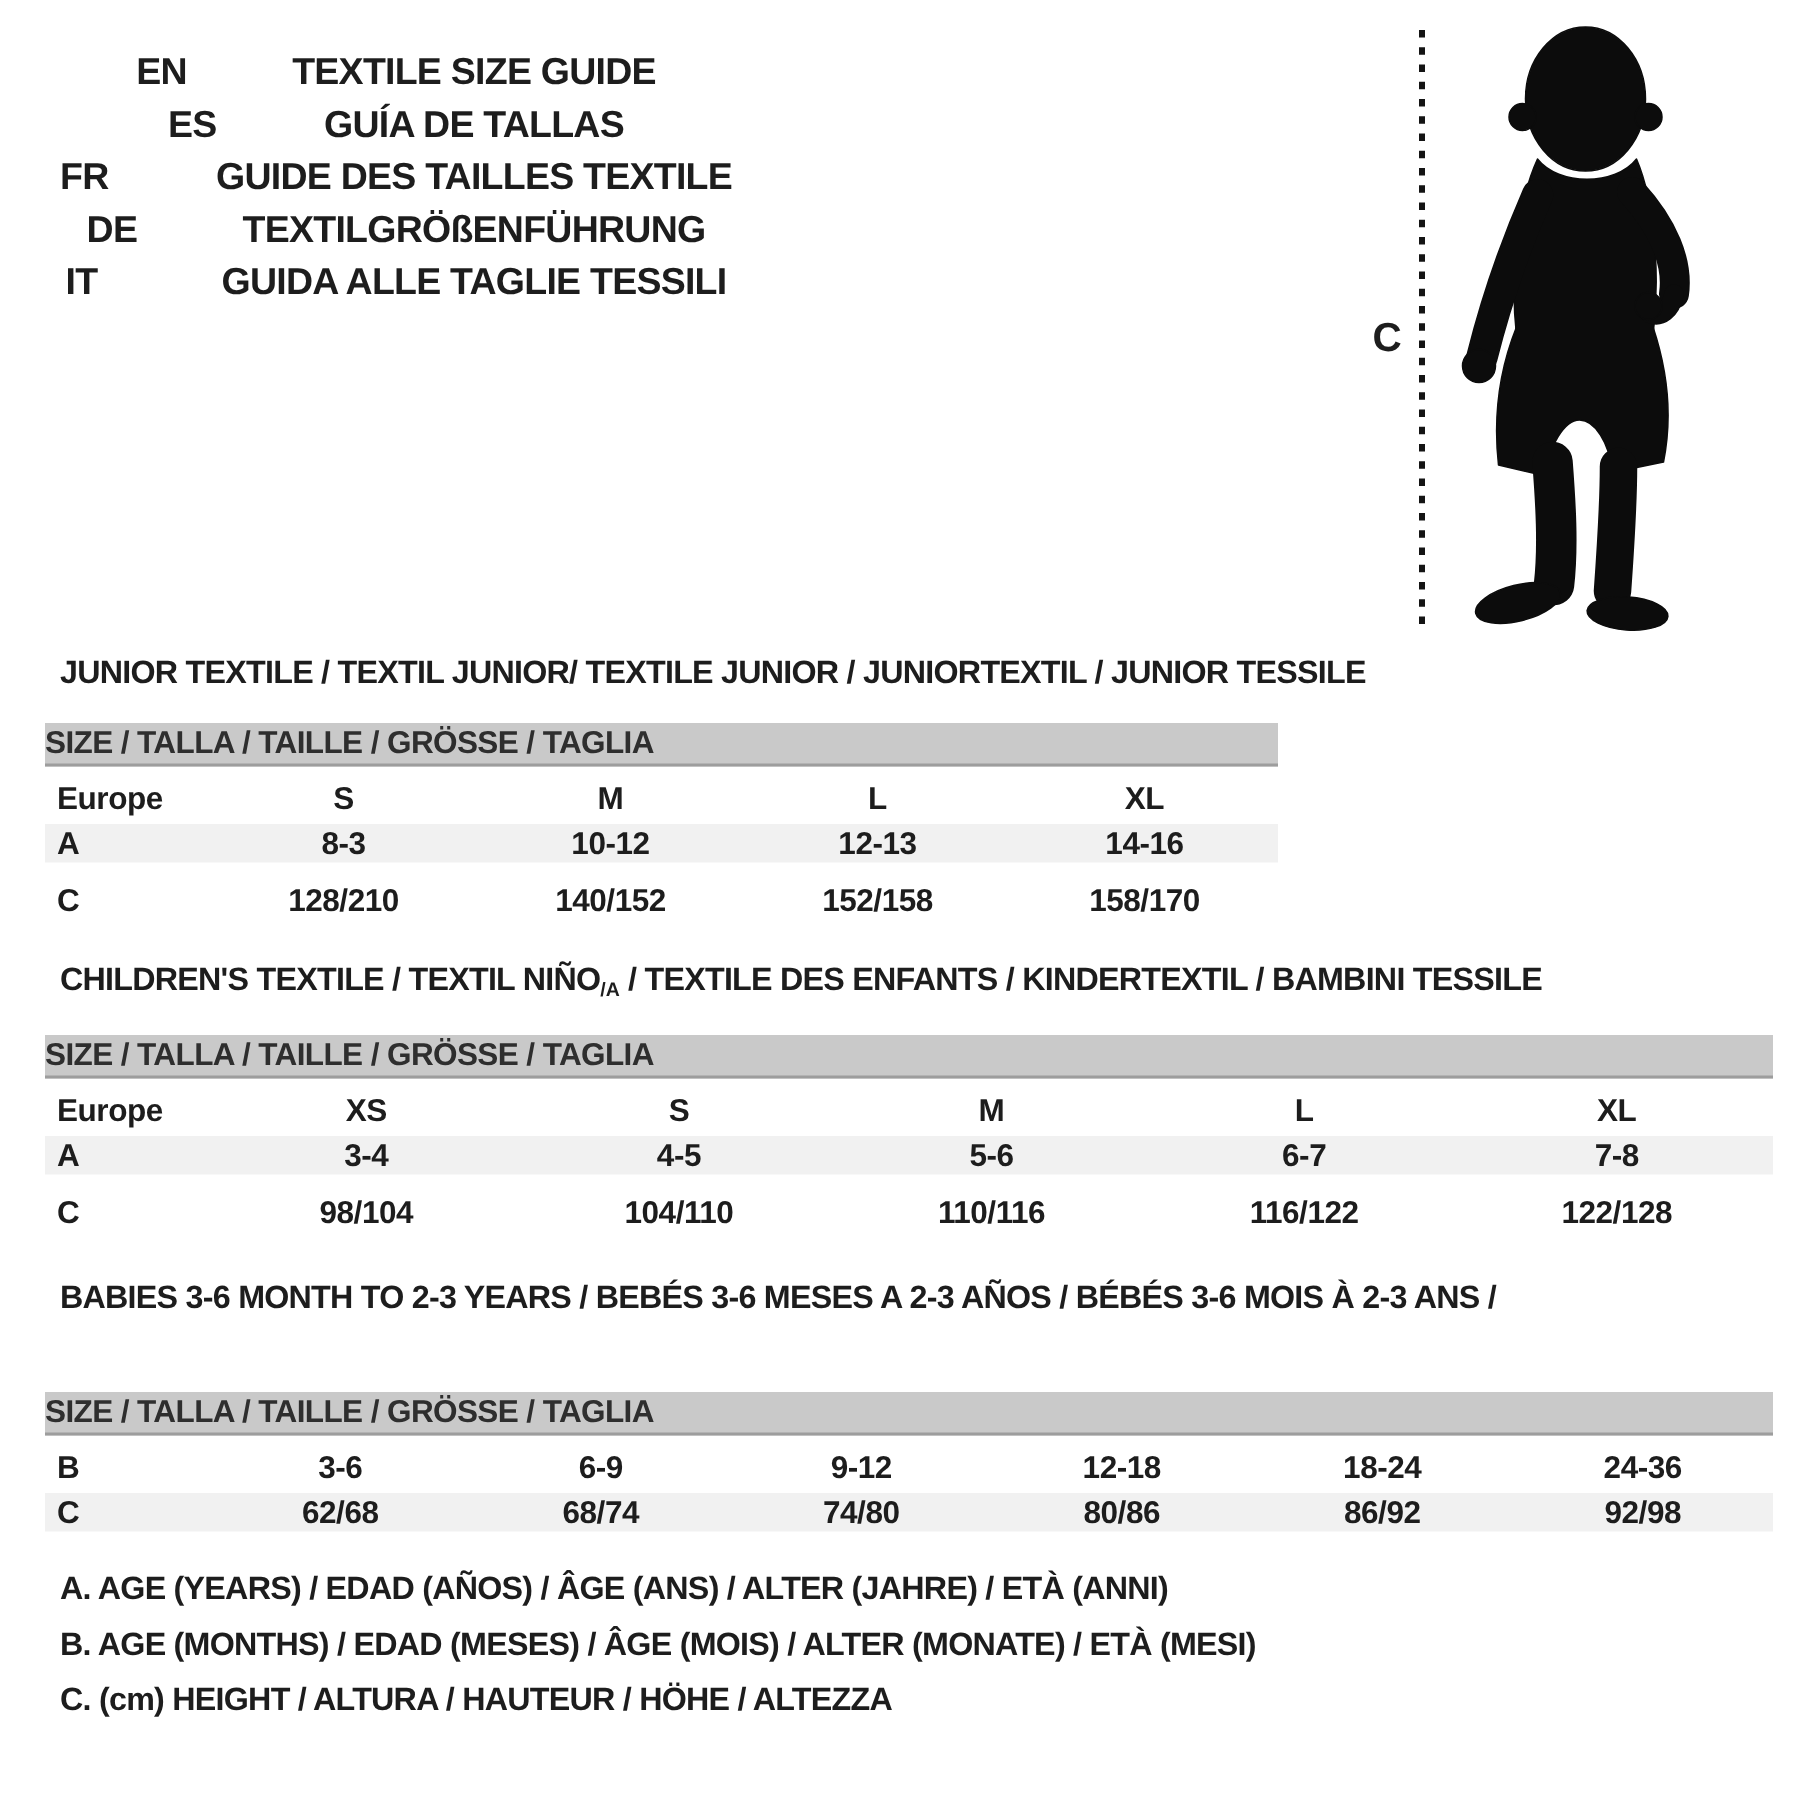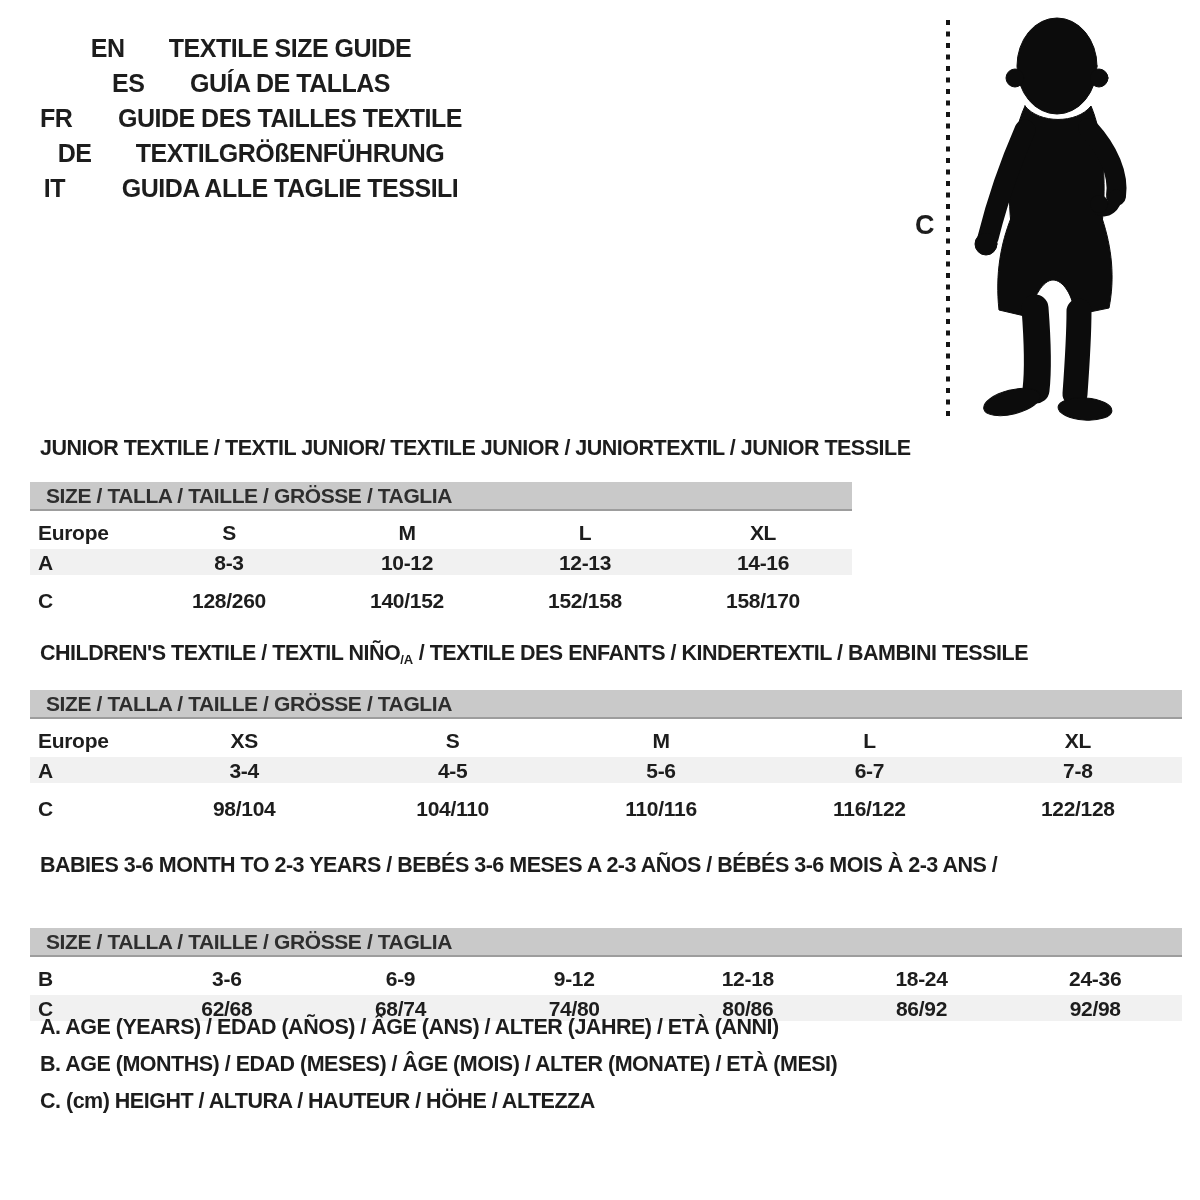--- a/index.html
+++ b/index.html
@@ -13,46 +13,46 @@
   html,body{background:#ffffff;}
   .page{
     position:relative;width:1200px;height:1200px;background:#ffffff;overflow:hidden;
     font-family:"Liberation Sans","DejaVu Sans",sans-serif;
     font-weight:bold;font-stretch:condensed;color:var(--ink);
   }
   
   .lang-block{position:absolute;left:40px;top:31px;}
   .lang-row{display:flex;height:35px;align-items:center;font-size:25px;letter-spacing:-0.5px;justify-content:center;}
   .lang-code{width:78px;}
-  .lang-title{white-space:nowrap;}
+  .lang-title{white-space:nowrap;margin-left:26px;}
   
   .c-label{position:absolute;left:915px;top:210px;font-size:27px;}
   .dash-line{position:absolute;left:945px;top:18px;}
   .silhouette{position:absolute;left:963px;top:12px;}
   
   .section-title{position:absolute;left:40px;font-size:21.5px;letter-spacing:-0.5px;white-space:nowrap;}
   #junior-title{top:436px;}
   #children-title{top:641px;}
   #babies-title{top:849px;line-height:33px;}
   .sub{font-size:13px;position:relative;top:4px;letter-spacing:0;}
   
   .size-table{position:absolute;left:30px;}
   #junior-table{top:482px;width:822px;}
   #children-table{top:690px;width:1152px;}
   #babies-table{top:928px;width:1152px;}
   .size-bar{
     height:29px;background:var(--table-header-bg);border-bottom:2px solid var(--table-header-border);
-    display:flex;align-items:center;padding-left:16px;font-size:21px;color:#2e2e2e;letter-spacing:-0.4px;
+    display:flex;align-items:center;padding-left:0;font-size:21px;color:#2e2e2e;letter-spacing:-0.4px;
   }
   .trow{display:flex;height:34px;align-items:flex-end;font-size:21px;letter-spacing:-0.3px;}
   .trow.alt{background:var(--row-alt-bg);border-top:4px solid #ffffff;border-bottom:4px solid #ffffff;background-clip:padding-box;}
   .tlabel{width:110px;padding-left:8px;}
   .tcell{flex:1;text-align:center;}
   
-  .legend{position:absolute;left:40px;top:1009px;font-size:21.5px;line-height:37px;letter-spacing:-0.5px;}
+  .legend{position:absolute;left:40px;top:1041px;font-size:21.5px;line-height:37px;letter-spacing:-0.5px;}
 </style>
 </head>
 <body>
 
 <div class="page">
 
   <div class="lang-block">
     <div class="lang-row">
       <span class="lang-code">EN</span>
       <span class="lang-title">TEXTILE SIZE GUIDE</span>
@@ -117,21 +117,21 @@
     </div>
     <div class="trow alt">
       <span class="tlabel">A</span>
       <span class="tcell">8-3</span>
       <span class="tcell">10-12</span>
       <span class="tcell">12-13</span>
       <span class="tcell">14-16</span>
     </div>
     <div class="trow">
       <span class="tlabel">C</span>
-      <span class="tcell">128/260</span>
+      <span class="tcell">128/210</span>
       <span class="tcell">140/152</span>
       <span class="tcell">152/158</span>
       <span class="tcell">158/170</span>
     </div>
   </div>
 
   <div class="section-title" id="children-title"><span>CHILDREN'S TEXTILE / TEXTIL NIÑO</span><span class="sub">/A</span><span> / TEXTILE DES ENFANTS / KINDERTEXTIL / BAMBINI TESSILE</span></div>
   <div class="size-table" id="children-table">
     <div class="size-bar">SIZE / TALLA / TAILLE / GRÖSSE / TAGLIA</div>
     <div class="trow">

